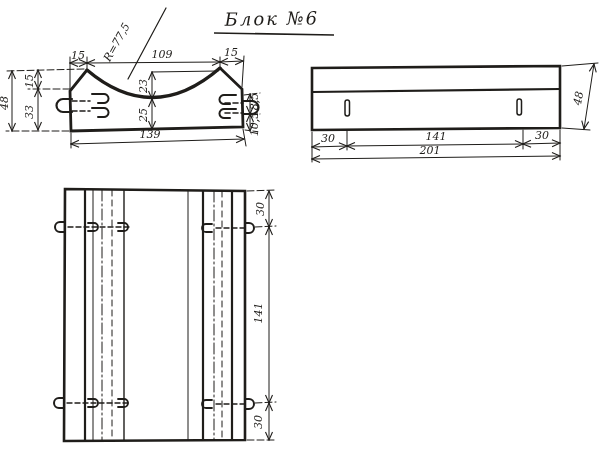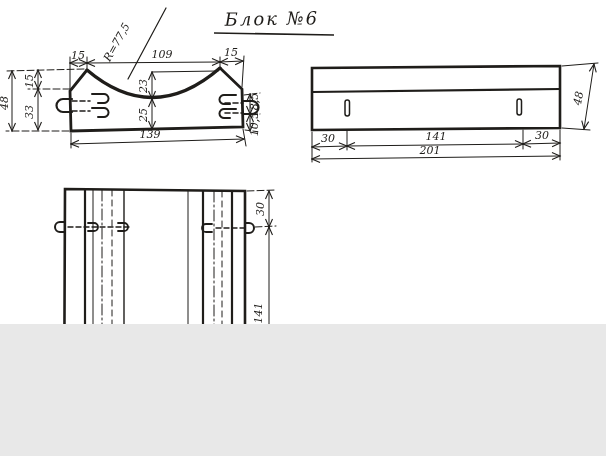--- a/index.html
+++ b/index.html
@@ -1,17 +1,17 @@
 <!DOCTYPE html>
 <html><head>
 <meta charset="utf-8">
 <style>
   html,body{margin:0;padding:0;background:#e8e8e8;}
   .sheet{
-    position:relative;width:606px;height:324px;background:#ffffff;
+    position:relative;width:606px;height:456px;background:#ffffff;
     font-family:"DejaVu Serif", serif;overflow:hidden;
   }
   svg{display:block}
   svg text{
     font-family:"DejaVu Serif", serif;
     font-style:italic;
     fill:#1f1d1a;
   }
   .dim{font-size:11px;}
   .ttl{font-size:18px;letter-spacing:2px;}

